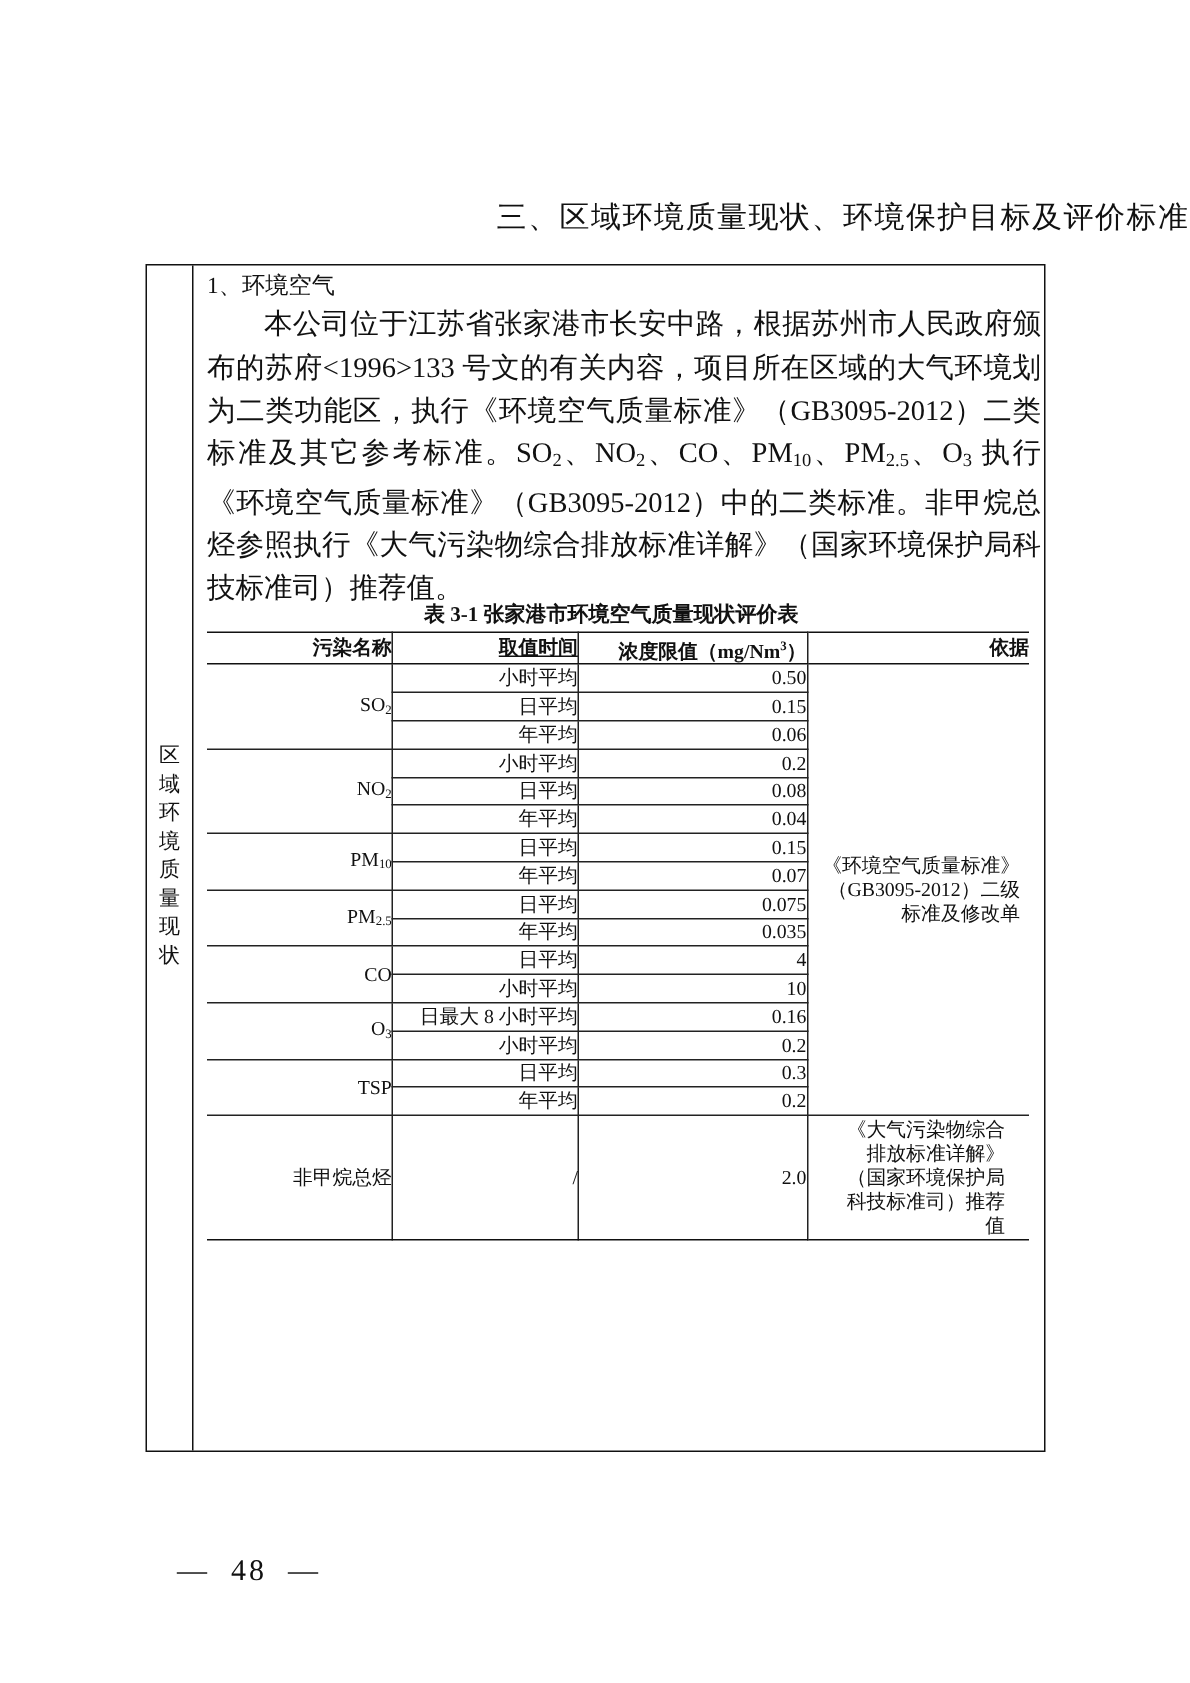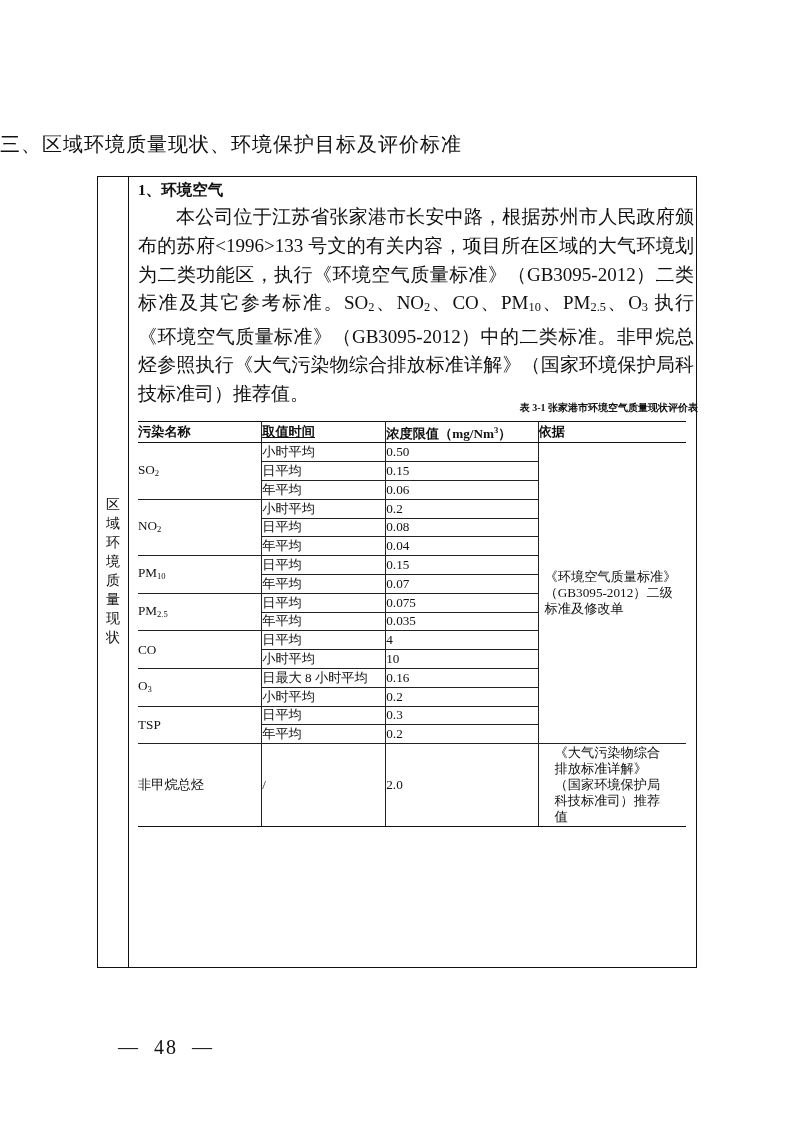--- a/index.html
+++ b/index.html
@@ -1,38 +1,38 @@
 <!DOCTYPE html>
 <html><head>
 <meta charset="utf-8">
 <style>
   html, body { margin: 0; padding: 0; background: #ffffff; }
   body { width: 793px; height: 1122px; position: relative; overflow: hidden;
          font-family: "Liberation Serif", "DejaVu Serif", serif; color: #111; }
-  .section-title { position: absolute; top: 131px; left: 0; width: 793px; text-align: left;
+  .section-title { position: absolute; top: 131px; left: 0; width: 793px; text-align: right;
                    font-family: "DejaVu Sans", "Liberation Sans", sans-serif; font-size: 20px; letter-spacing: 1px; }
   .frame { position: absolute; left: 97px; top: 176px; width: 600px; height: 792px;
            border: 1.6px solid #111; box-sizing: border-box; }
   .side { position: absolute; left: 0; top: 0; width: 31px; height: 100%;
           border-right: 1px solid #111; box-sizing: border-box; }
   .side-label { position: absolute; left: 0; top: 318px; width: 30px; text-align: center;
                 font-size: 14px; line-height: 19px; }
   .content { position: absolute; left: 31px; top: 0; right: 0; bottom: 0; }
-  .heading { position: absolute; left: 9px; top: 3px; font-size: 15.5px; font-weight: bold; }
+  .heading { position: absolute; left: 9px; top: 3px; font-size: 15.5px; font-weight: normal; }
   .para { position: absolute; left: 9px; width: 556px; font-size: 19px; line-height: 28.8px;
           text-align: justify; }
   .para1 { top: 26px; text-indent: 2em; }
   .para2 { top: 628px; text-indent: 2em; }
   sub { font-size: 0.65em; vertical-align: -0.2em; }
   sup { font-size: 0.65em; }
-  .tbl-caption { position: absolute; left: 12px; width: 557px; top: 224px; text-align: right;
-                 font-size: 10px; font-weight: bold; }
+  .tbl-caption { position: absolute; left: 0; width: 557px; top: 224px; text-align: center;
+                 font-size: 14px; font-weight: bold; }
   table.t { position: absolute; left: 9px; top: 244px; width: 548px; border-collapse: collapse;
             font-size: 13.2px; }
-  table.t td, table.t th { border: 1px solid #222; text-align: left; padding: 0; height: 17.8px;
+  table.t td, table.t th { border: 1px solid #222; text-align: right; padding: 0; height: 17.8px;
             line-height: 16px; }
   table.t tr td:first-child, table.t tr th:first-child { border-left: none; }
   table.t tr td:last-child, table.t tr th:last-child { border-right: none; }
   table.t th { font-weight: bold; border-top: 1.4px solid #111; border-bottom: 1.4px solid #111; }
   table.t tr.last td { border-bottom: 1.4px solid #111; }
   .c1 { width: 124px; } .c2 { width: 124px; text-decoration: underline; } .c3 { width: 152px; } .c4 { width: 148px; margin-left: 48px; }
   .basis { line-height: 17.5px; padding: 0 2px; }
   .footer { position: absolute; top: 1036px; left: 118px; font-size: 20px; letter-spacing: 2px; }
 </style>
 </head>

